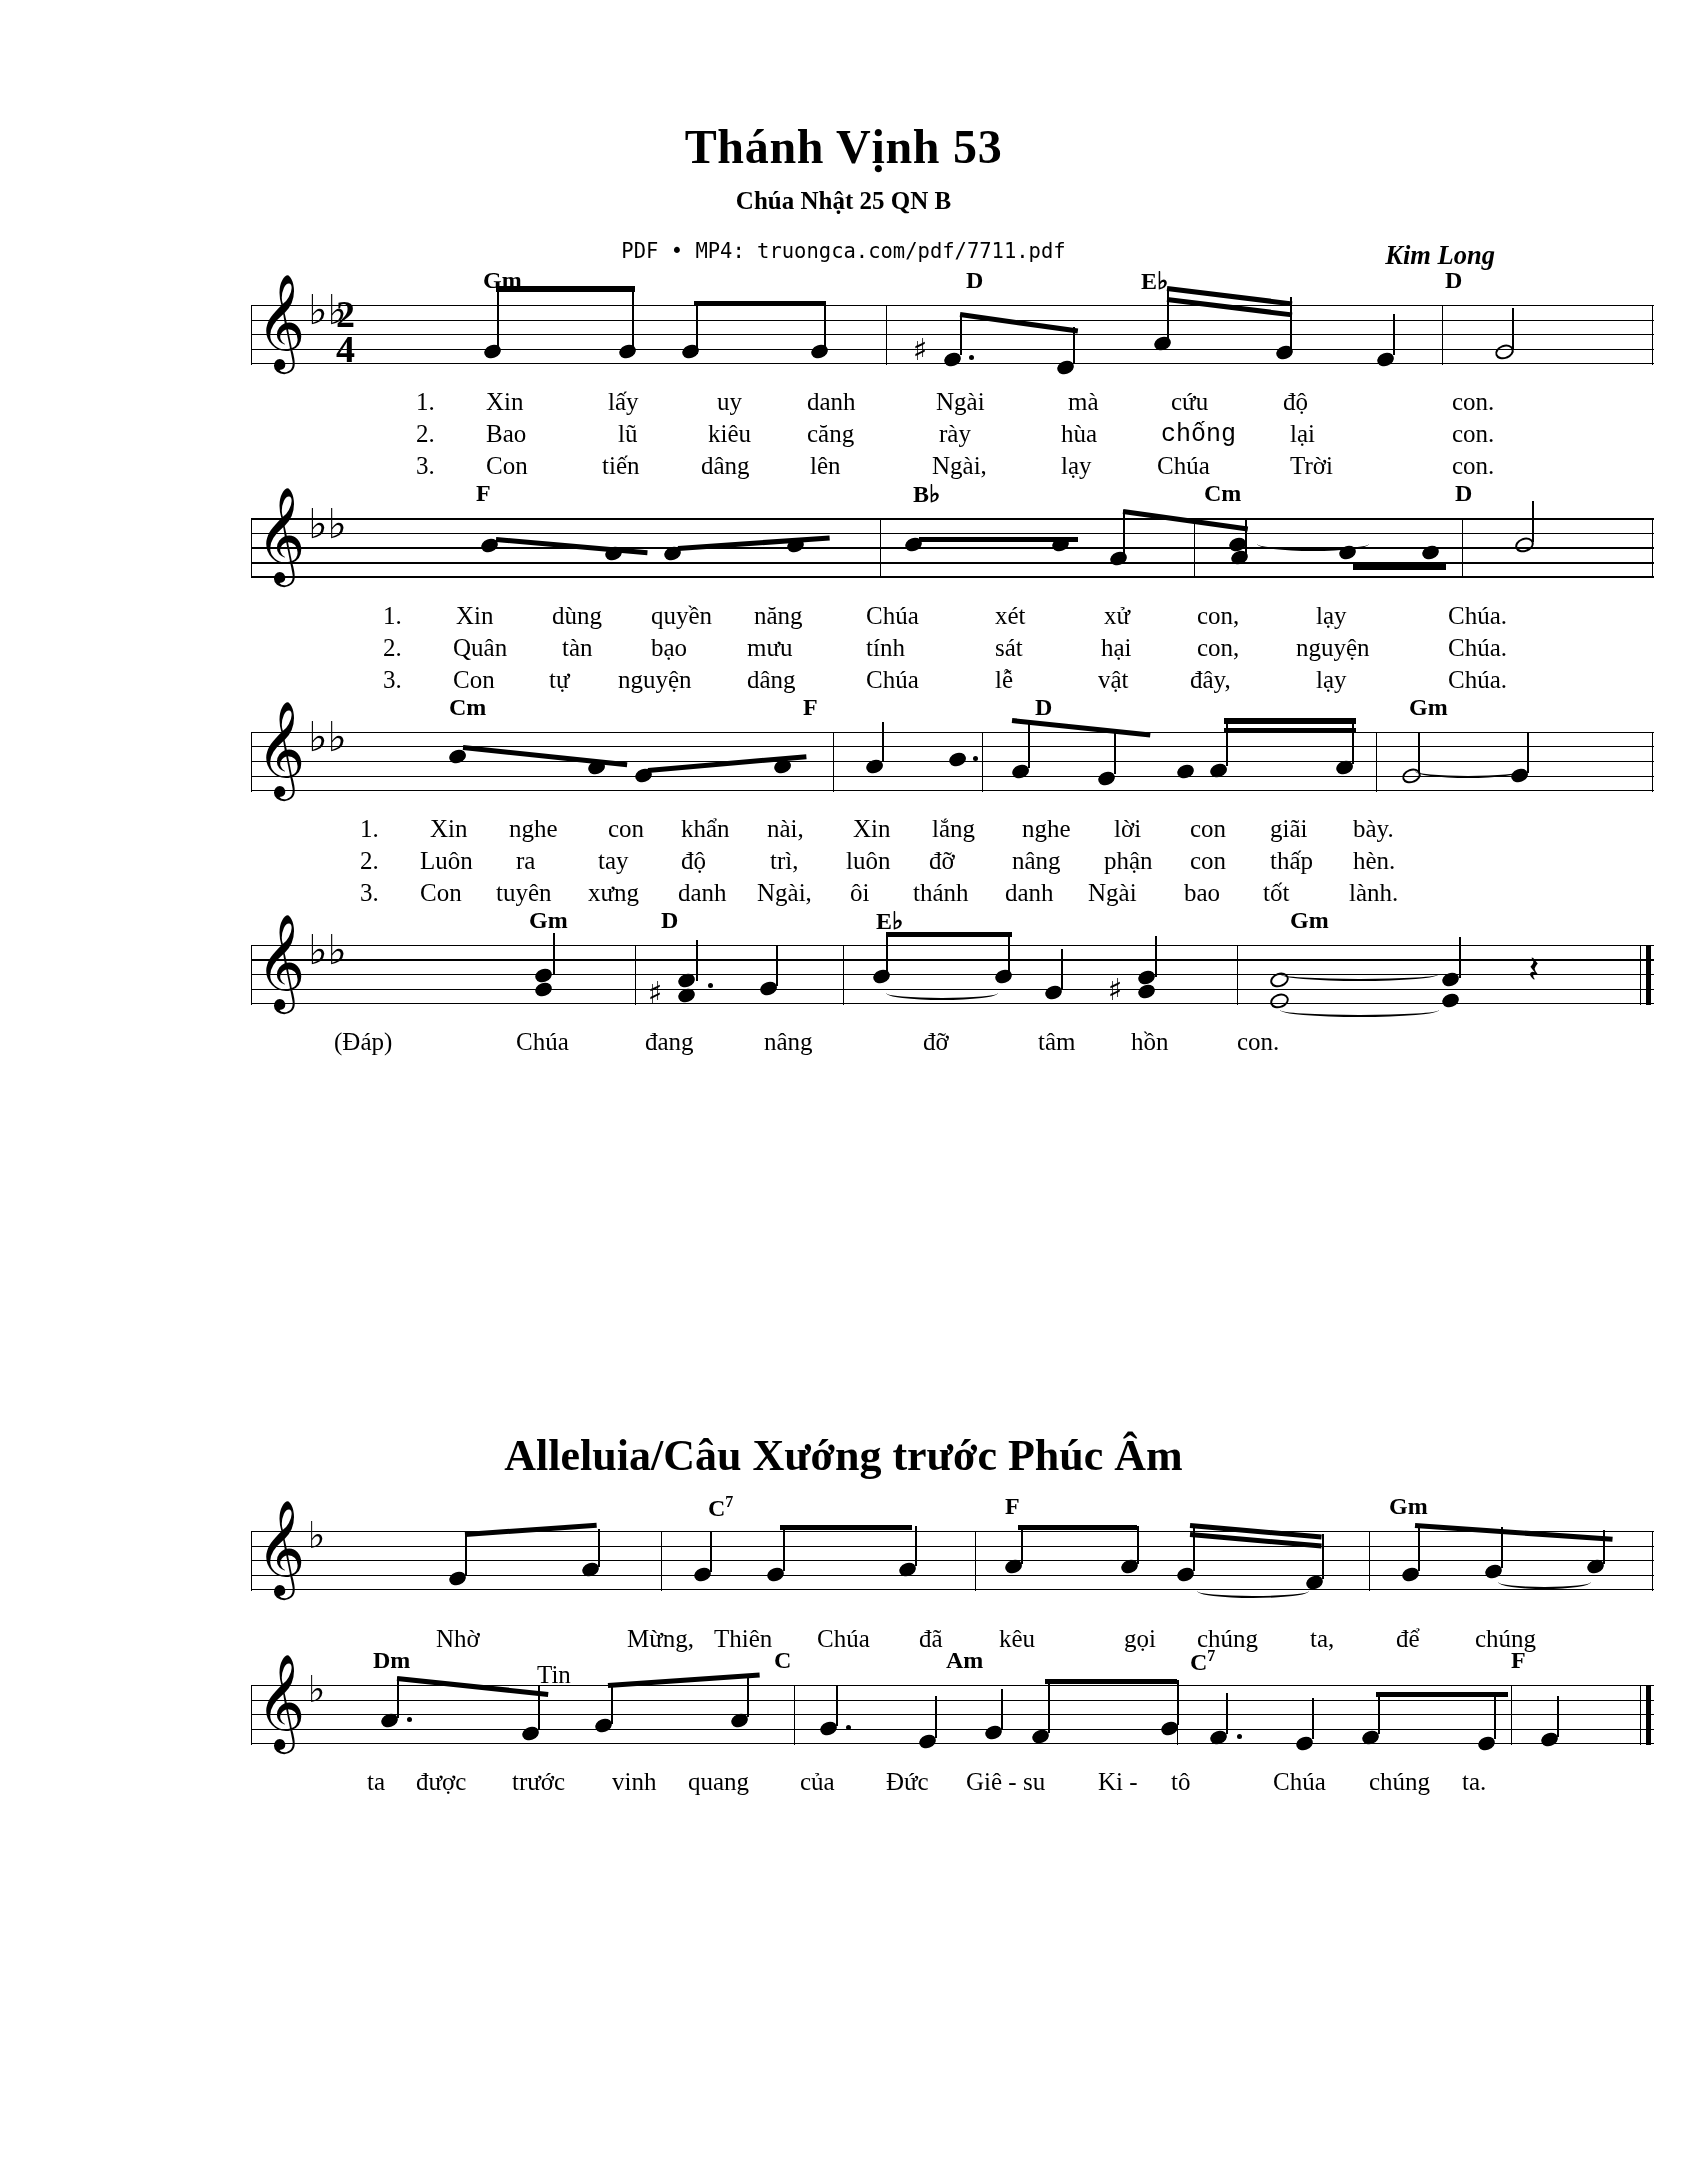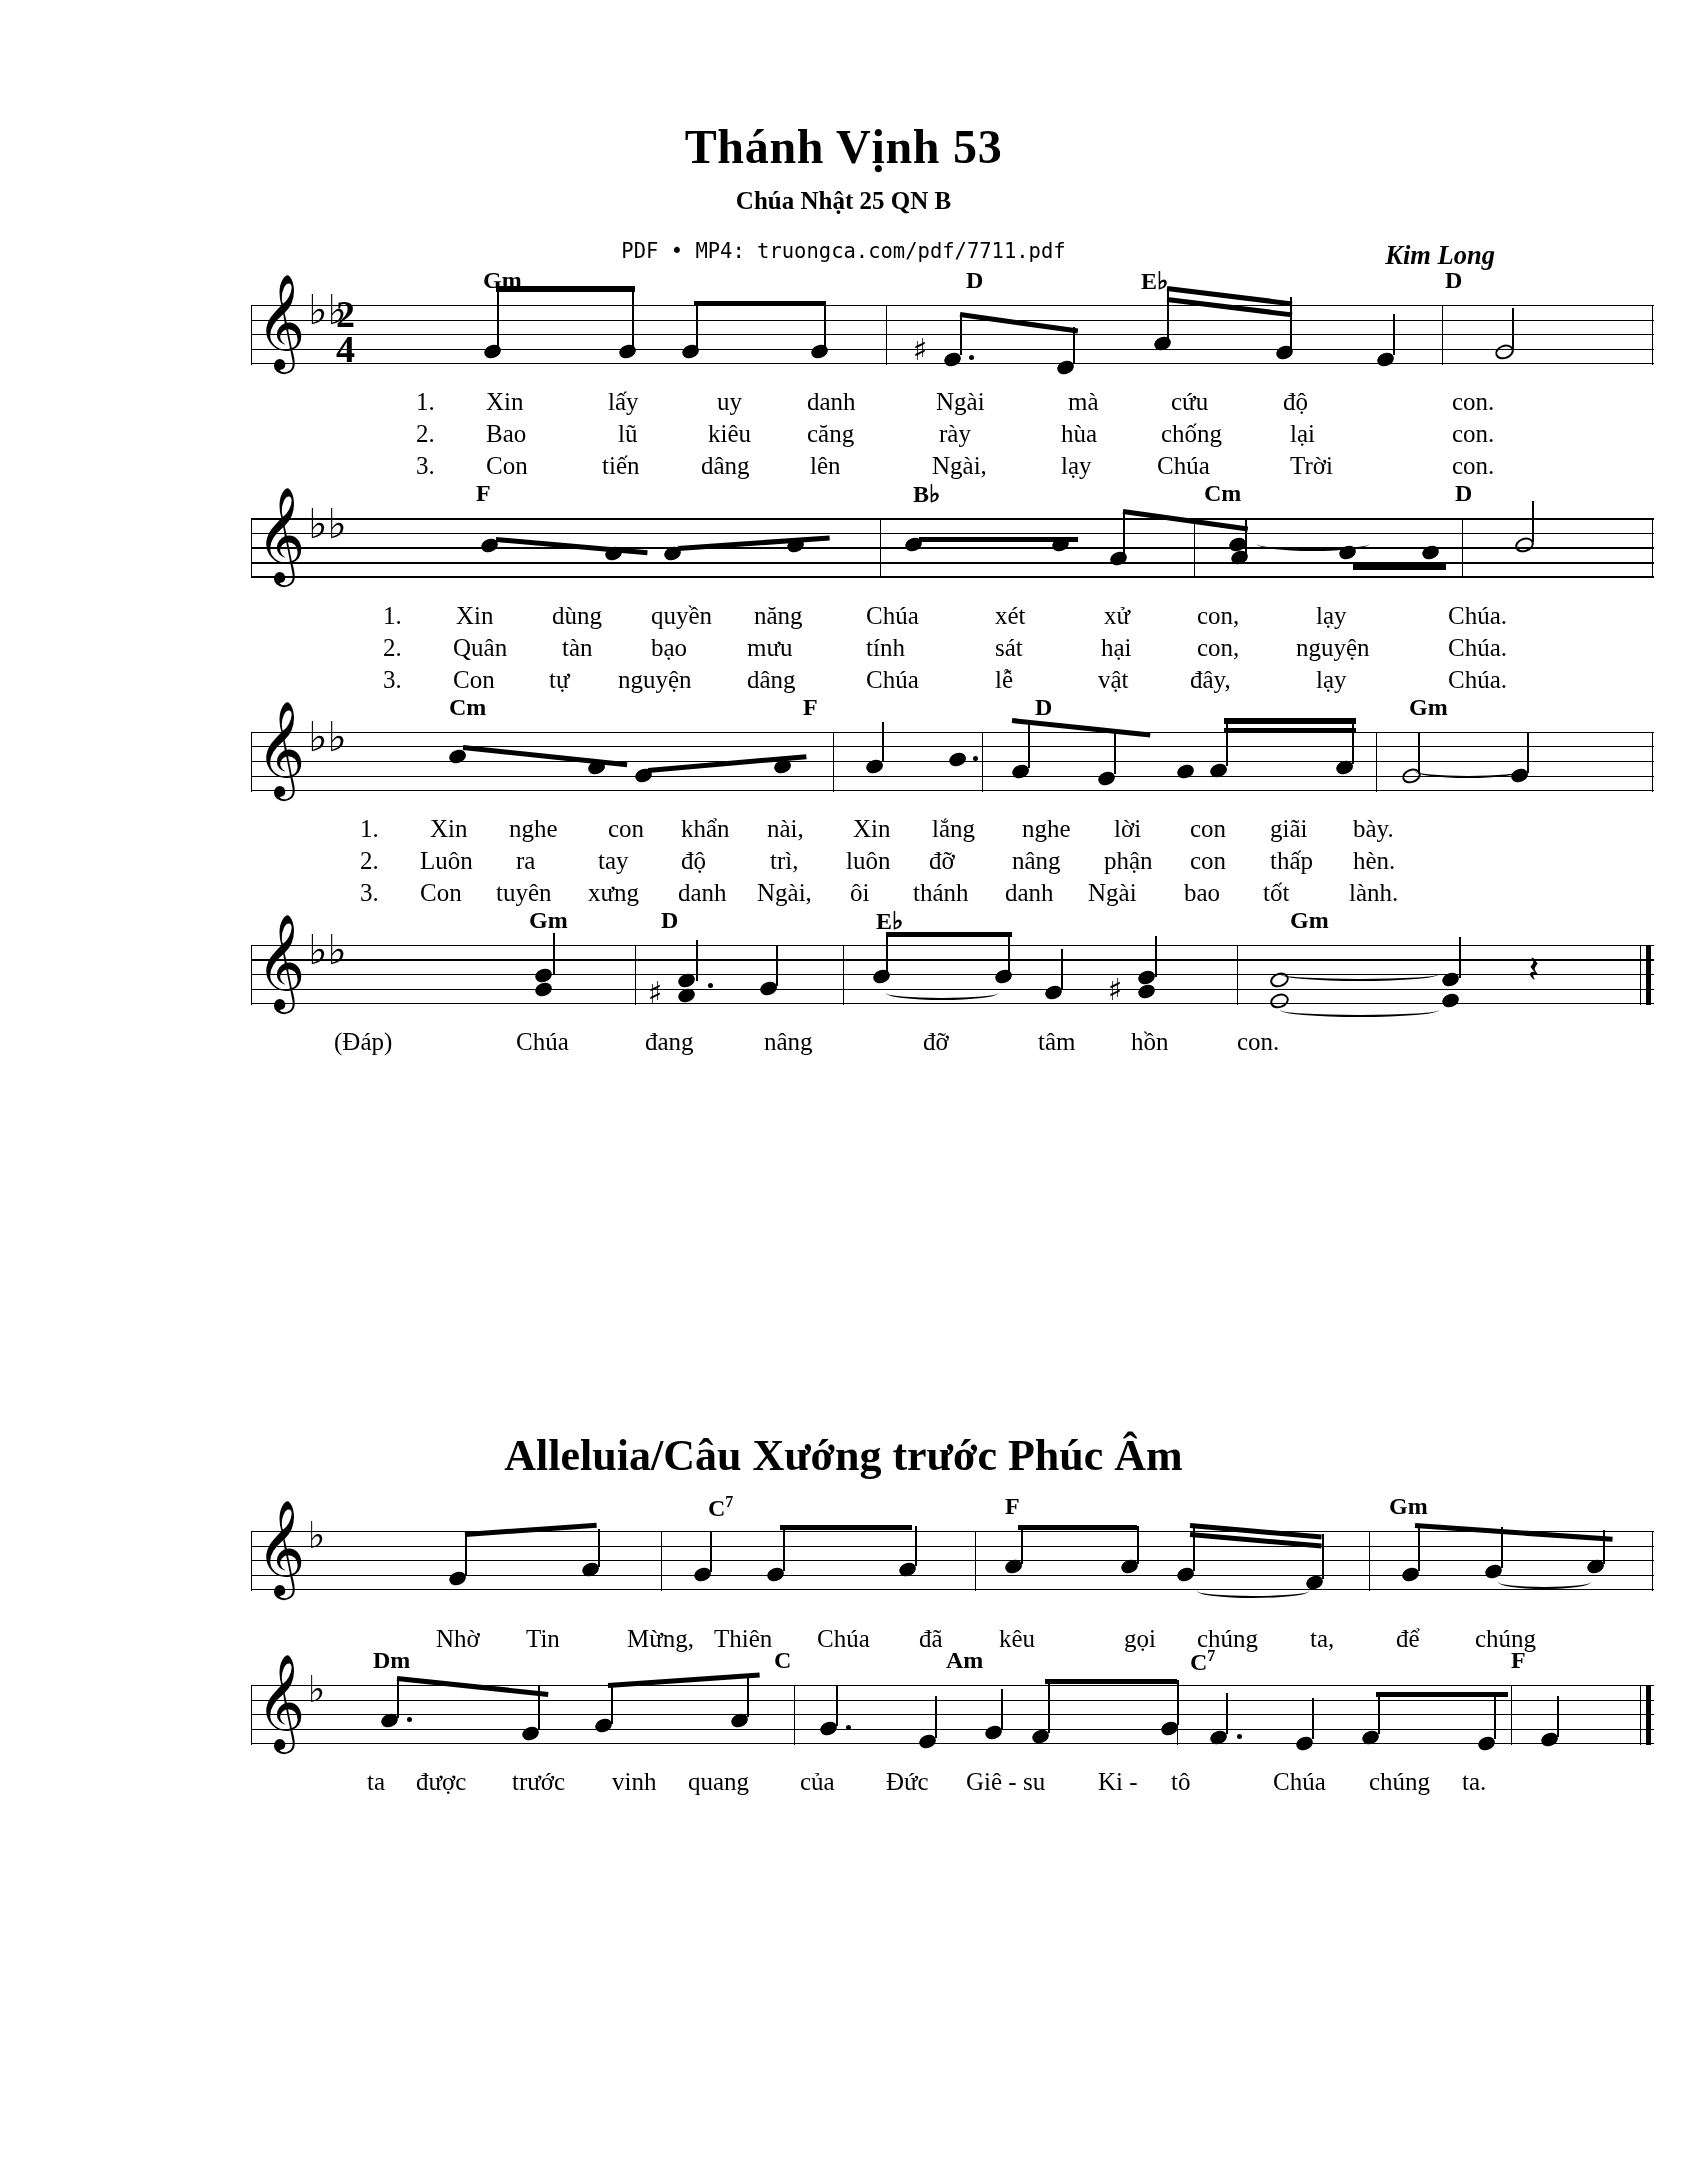--- a/index.html
+++ b/index.html
@@ -322,21 +322,21 @@
         <span class="w" style="left:1201px;">con.</span>
       </div>
       <div class="lyric-line">
         <span class="num" style="left:165px;">2.</span>
         <span class="w" style="left:235px;">Bao</span>
         <span class="w" style="left:367px;">lũ</span>
         <span class="w" style="left:457px;">kiêu</span>
         <span class="w" style="left:556px;">căng</span>
         <span class="w" style="left:688px;">rày</span>
         <span class="w" style="left:810px;">hùa</span>
-        <span class="w" style="left:910px;">chống</span>
+        <span class="w" style="left:910px;font-family:Liberation Mono, monospace;">chống</span>
         <span class="w" style="left:1039px;">lại</span>
         <span class="w" style="left:1201px;">con.</span>
       </div>
       <div class="lyric-line">
         <span class="num" style="left:165px;">3.</span>
         <span class="w" style="left:235px;">Con</span>
         <span class="w" style="left:351px;">tiến</span>
         <span class="w" style="left:450px;">dâng</span>
         <span class="w" style="left:559px;">lên</span>
         <span class="w" style="left:681px;">Ngài,</span>
@@ -695,21 +695,21 @@
       <div class="note" style="left:1336px; top:29px;"></div>
       <div class="stem" style="left:1352px; top:-1.3px; height:34px;"></div>
       <div class="tie" style="left:1247px; top:44px; width:93px;"></div>
 
       <div class="barline" style="left:1401px;"></div>
     </div>
 
     <div class="lyrics" style="margin-top:20px;">
       <div class="lyric-line">
         <span class="w" style="left:185px;">Nhờ</span>
-        <span class="w" style="left:275px;">Tin</span>
+        <span class="w" style="left:286px;margin-top:36px;">Tin</span>
         <span class="w" style="left:376px;">Mừng,</span>
         <span class="w" style="left:463px;">Thiên</span>
         <span class="w" style="left:566px;">Chúa</span>
         <span class="w" style="left:668px;">đã</span>
         <span class="w" style="left:748px;">kêu</span>
         <span class="w" style="left:873px;">gọi</span>
         <span class="w" style="left:946px;">chúng</span>
         <span class="w" style="left:1059px;">ta,</span>
         <span class="w" style="left:1145px;">để</span>
         <span class="w" style="left:1224px;">chúng</span>

